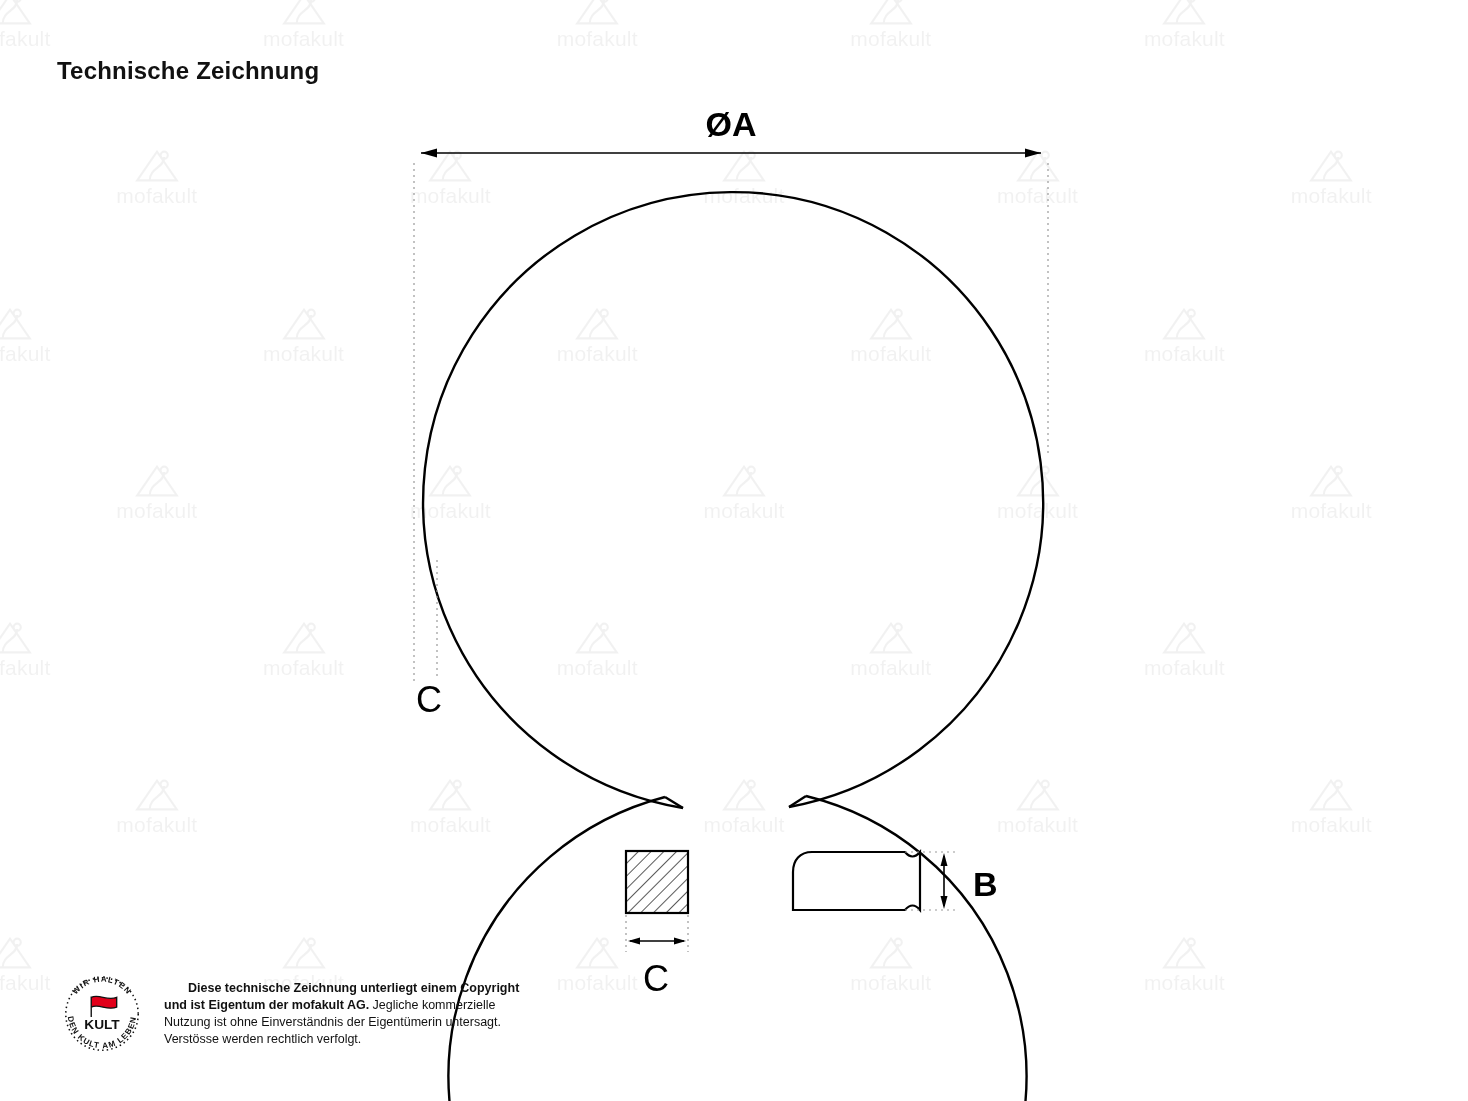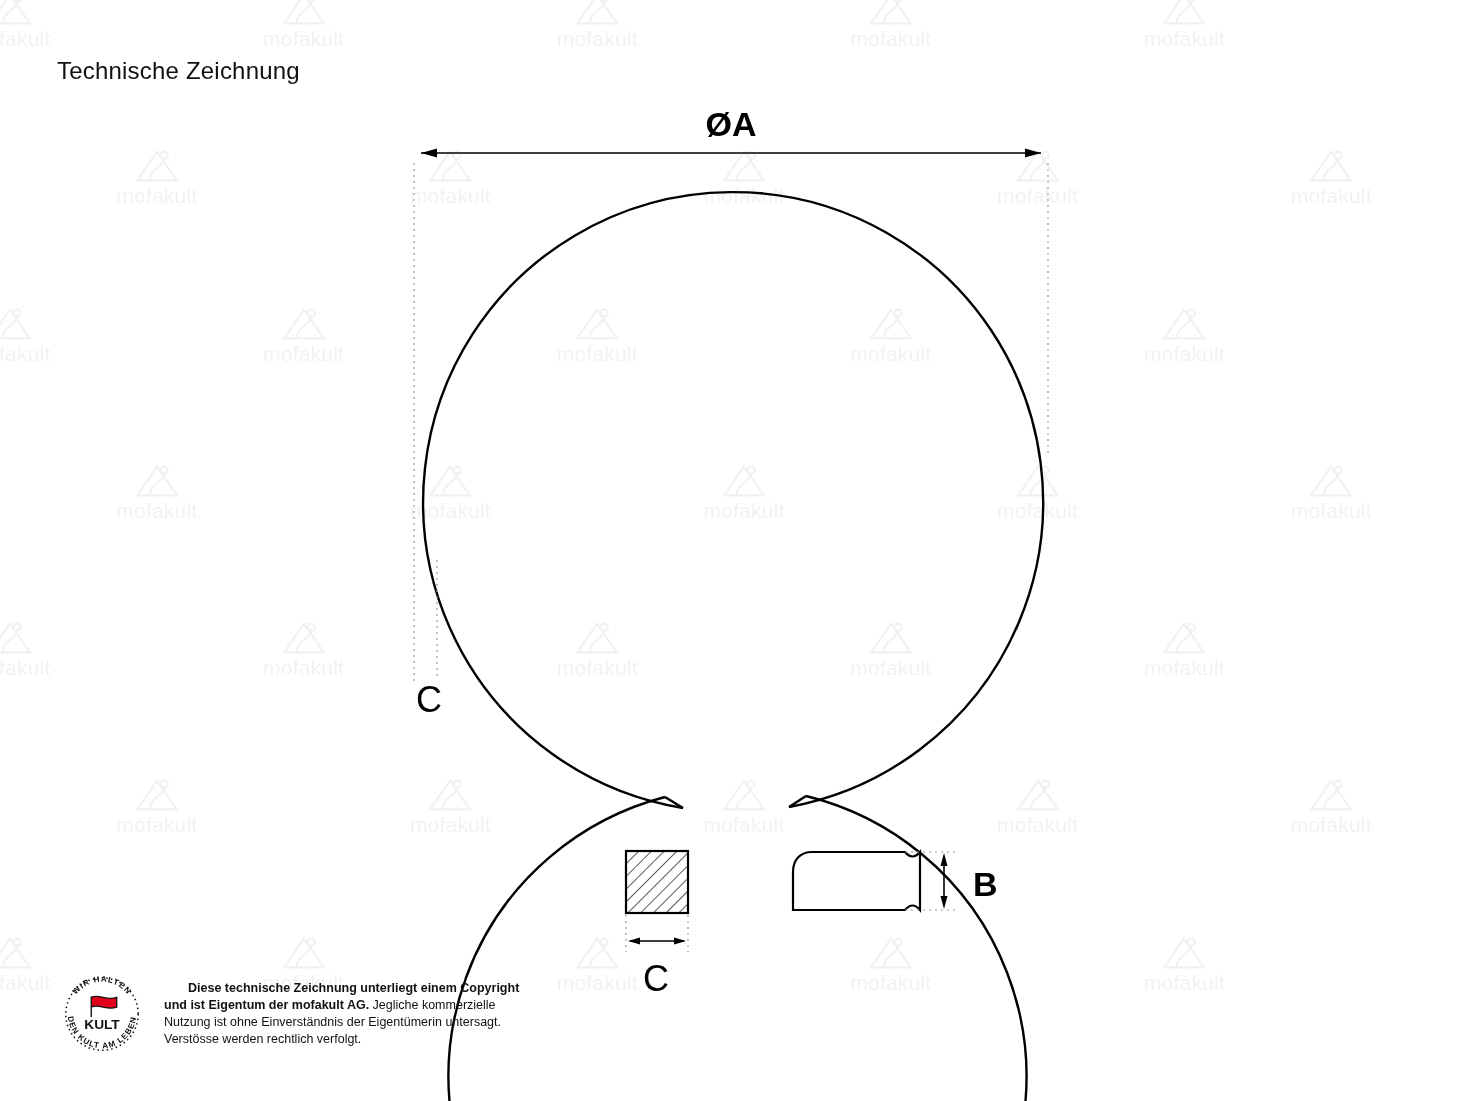--- a/index.html
+++ b/index.html
@@ -45,21 +45,21 @@
     letter-spacing: 0.2px;
     color: #6d6d6d;
     margin-top: -2px;
   }
   
   #title {
     position: absolute;
     left: 57px;
     top: 57px;
     font-size: 24px;
-    font-weight: normal;
+    font-weight: bold;
     letter-spacing: 0.2px;
     z-index: 3;
   }
   
   #drawing {
     position: absolute;
     left: 0;
     top: 0;
     width: 1468px;
     height: 1101px;

